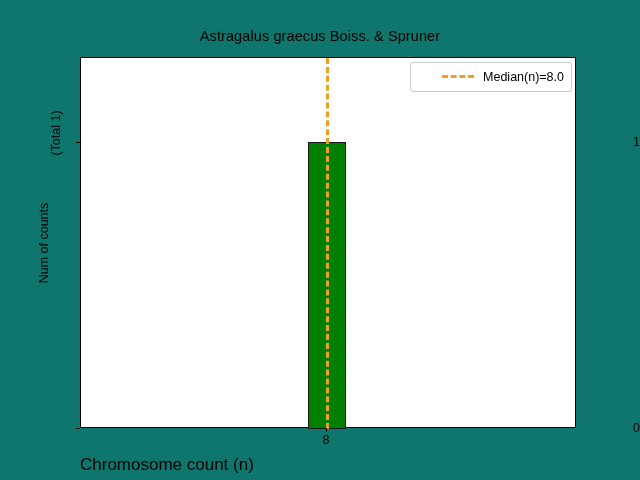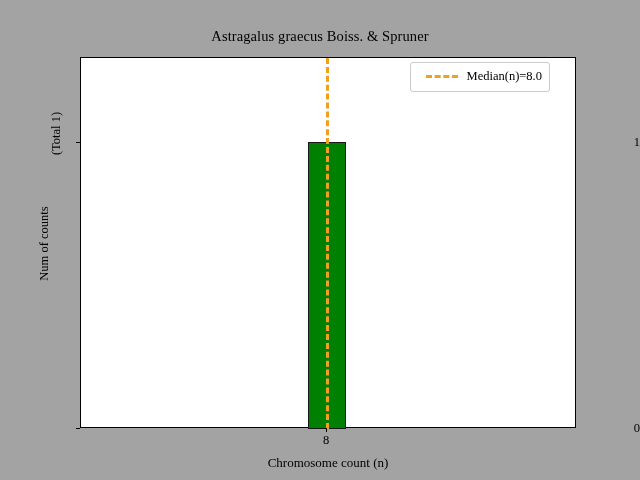--- a/index.html
+++ b/index.html
@@ -4,22 +4,22 @@
 <style>
   html, body {
     margin: 0;
     padding: 0;
     background: #ffffff;
   }
   #figure {
     position: relative;
     width: 640px;
     height: 480px;
-    background: #a3a3a3;
-    font-family: Liberation Serif, serif;
+    background: #0f766e;
+    font-family: Liberation Sans, sans-serif;
     overflow: hidden;
   }
 
   
   #chart-title {
     position: absolute;
     left: 0;
     top: 28px;
     width: 640px;
     text-align: center;
@@ -84,22 +84,21 @@
     height: 4px;
     border-left: 1.1px solid #000000;
   }
 
   
   #xlabel {
     position: absolute;
     left: 80px;
     top: 455px;
     width: 496px;
-    text-align: center;
-    font-size: 13px;
+    font-size: 17px;
     color: #000000;
   }
   .ylabel-line {
     position: absolute;
     transform-origin: 50% 50%;
     transform: rotate(-90deg);
     font-size: 12.5px;
     color: #000000;
     white-space: nowrap;
     text-align: center;
@@ -113,21 +112,21 @@
     left: -34px;
     top: 126px;
     width: 180px;
   }
 
   
   #legend {
     position: absolute;
     left: 410px;
     top: 62px;
-    width: 140px;
+    width: 162px;
     border: 1px solid #cccccc;
     border-radius: 3px;
     background: #ffffff;
     box-sizing: border-box;
     padding: 5px 7px 6px 7px;
   }
   .legend-row {
     display: flex;
     align-items: center;
     justify-content: flex-end;

